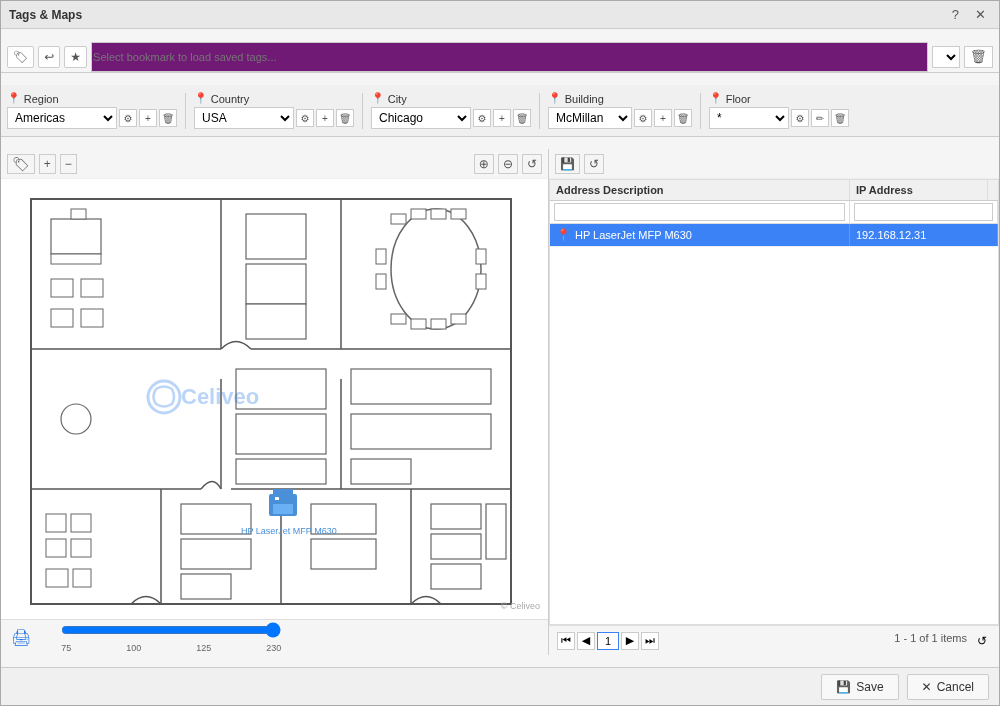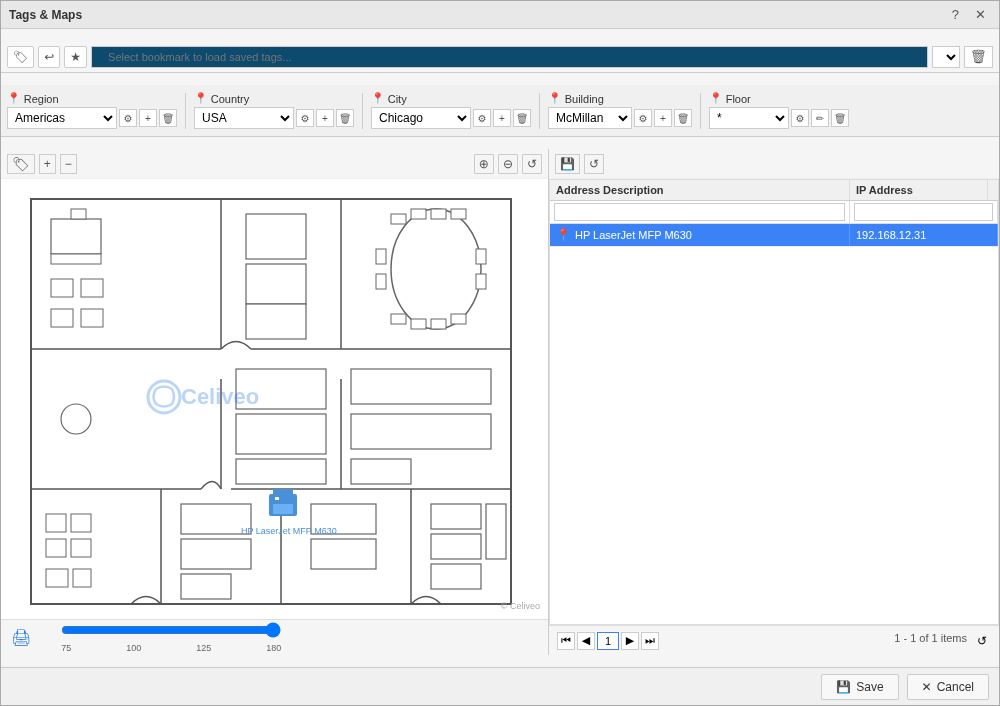--- a/index.html
+++ b/index.html
@@ -9,21 +9,21 @@
     
     
     .title-bar { background: #e8e8e8; border-bottom: 1px solid #ccc; padding: 4px 8px; display: flex; align-items: center; justify-content: space-between; height: 28px; }
     .title-text { font-size: 12px; font-weight: bold; color: #333; }
     .title-controls { display: flex; gap: 6px; align-items: center; }
     .title-btn { background: none; border: none; cursor: pointer; font-size: 13px; color: #555; padding: 2px 5px; }
     
     
     .toolbar { background: #f5f5f5; border-bottom: 1px solid #ccc; padding: 4px 6px; display: flex; align-items: center; gap: 4px; height: 32px; }
     .toolbar-btn { background: #fff; border: 1px solid #ccc; border-radius: 2px; cursor: pointer; padding: 2px 5px; font-size: 12px; color: #555; height: 22px; display: flex; align-items: center; justify-content: center; min-width: 22px; }
-    .bookmark-input { flex: 1; height: 22px; border: 1px solid #ccc; padding: 0 16px; font-size: 11px; color: #999; background: #0c4a6e; }
+    .bookmark-input { flex: 1; height: 30px; border: 1px solid #ccc; padding: 0 1px; font-size: 11px; color: #999; background: #701a75; }
     .bookmark-dropdown { height: 22px; border: 1px solid #ccc; background: #fff; cursor: pointer; padding: 0 3px; }
     .bookmark-delete { height: 22px; border: 1px solid #ccc; background: #fff; cursor: pointer; padding: 0 5px; color: #555; }
     
     
     .filter-bar { background: #f0f0f0; border-bottom: 1px solid #ccc; padding: 4px 6px; display: flex; align-items: center; gap: 4px; height: 52px; }
     .filter-group { display: flex; flex-direction: column; }
     .filter-label { font-size: 11px; color: #333; margin-bottom: 2px; display: flex; align-items: center; gap: 3px; }
     .filter-row { display: flex; align-items: center; gap: 2px; }
     .filter-select { height: 22px; border: 1px solid #ccc; background: #fff; font-size: 12px; padding: 0 3px; }
     .filter-action-btn { height: 18px; width: 18px; border: 1px solid #ccc; background: #fff; cursor: pointer; font-size: 10px; display: flex; align-items: center; justify-content: center; color: #555; }
@@ -299,21 +299,21 @@
       </div>
 
       <div class="slider-bar">
         <div style="color:#1a73e8;font-size:16px;">🖨</div>
         <div style="position:relative;flex:1;max-width:220px;margin-left:20px;">
           <input type="range" min="75" max="150" value="150" style="width: 100%; cursor: pointer;">
           <div style="display:flex;justify-content:space-between;font-size:9px;color:#666;margin-top:2px;">
             <span>75</span>
             <span>100</span>
             <span>125</span>
-            <span>180</span>
+            <span>230</span>
           </div>
         </div>
       </div>
     </div>
 
     <div class="printer-panel">
 
       <div class="printer-toolbar">
         <button class="map-btn">💾</button>
         <button class="map-btn">↺</button>

